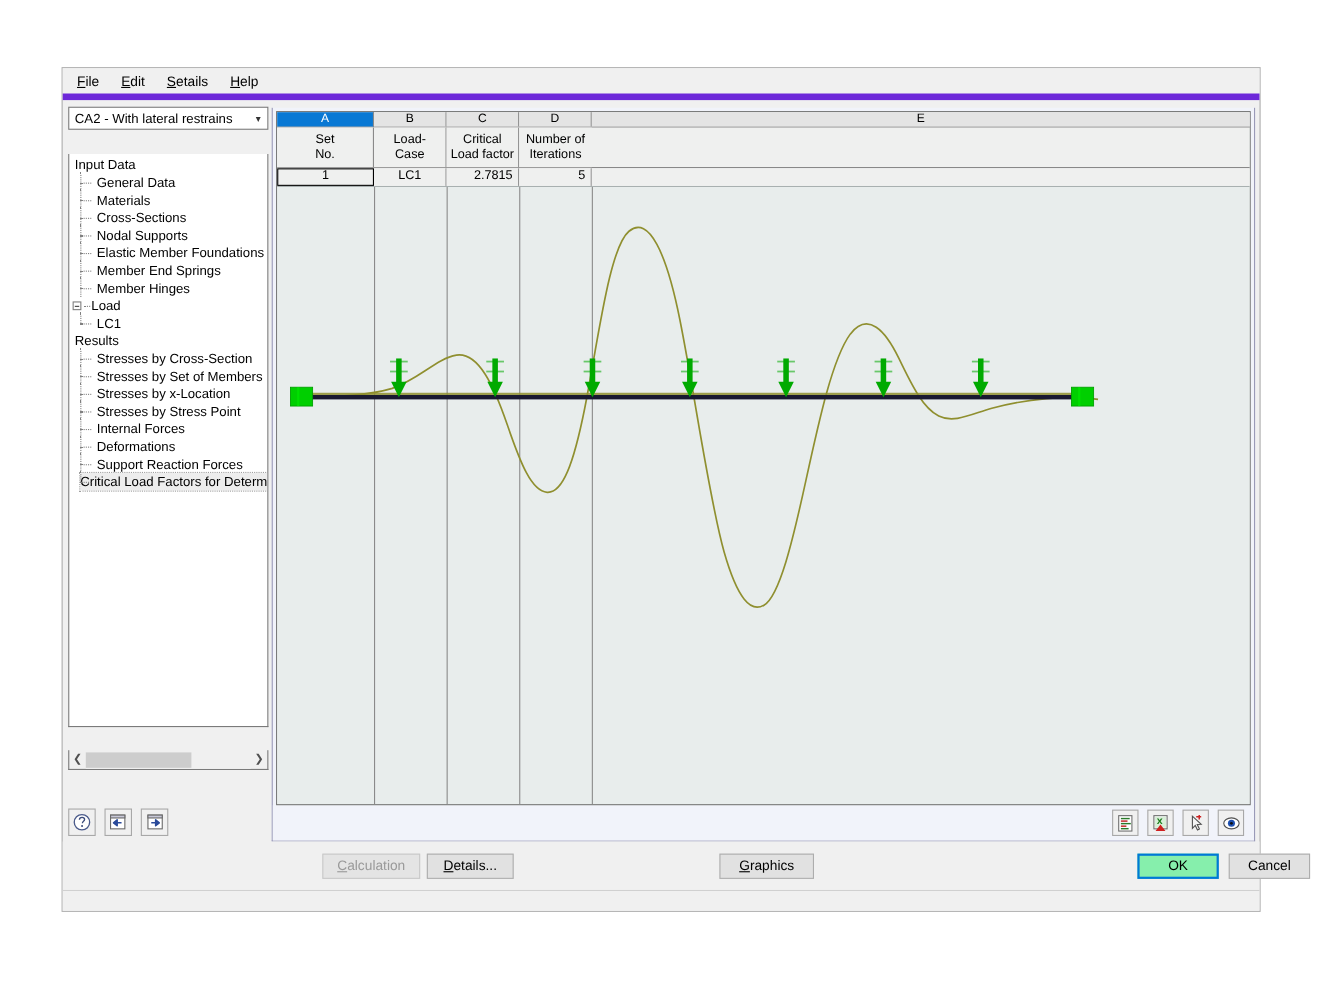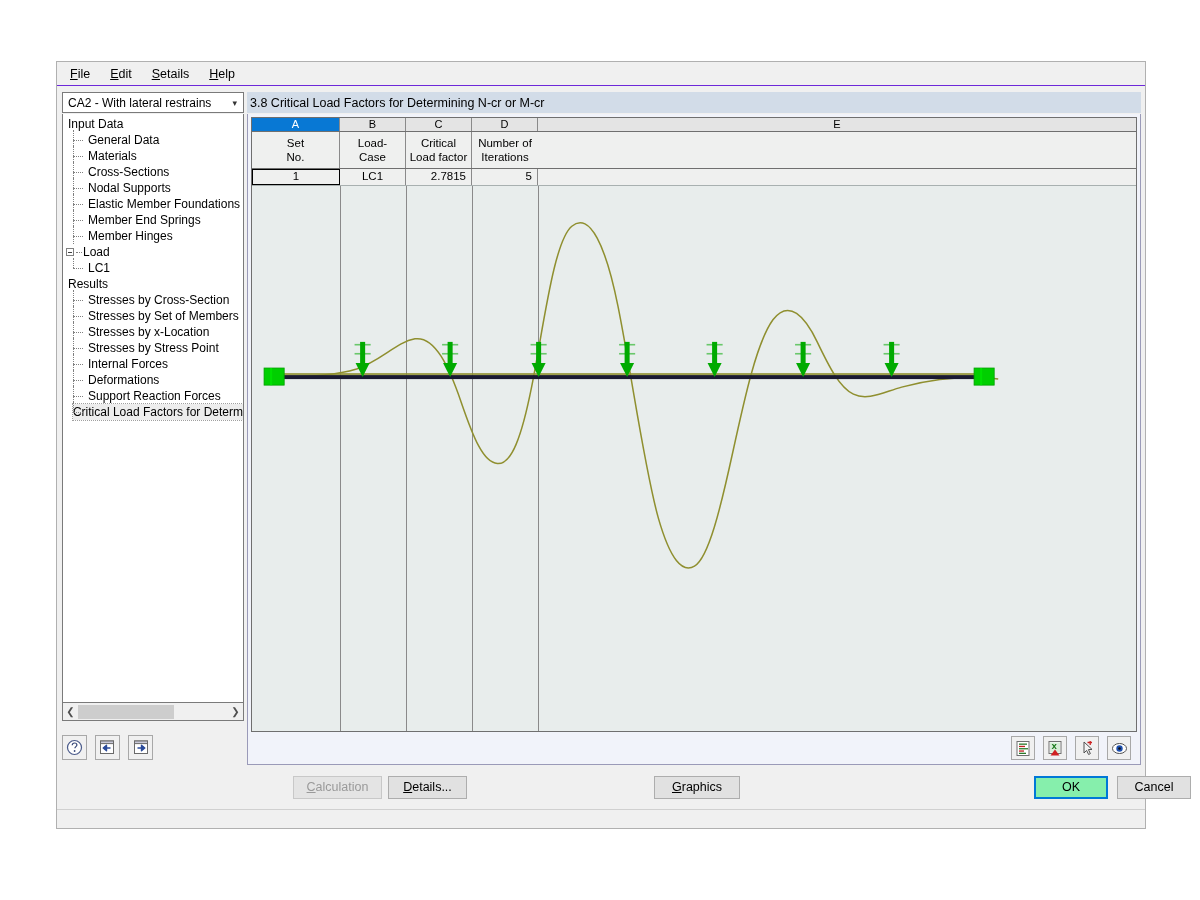--- a/index.html
+++ b/index.html
@@ -54,21 +54,21 @@
   }
 
   
   .menubar {
     height: 23px;
     background: #f0f0f0;
     display: flex;
     align-items: center;
     padding-left: 13px;
     flex: none;
-    border-bottom: 1px solid #6d28d9;
+    border-bottom: 6px solid #6d28d9;
   }
   .menu-item {
     font-size: 12.5px;
     color: #000;
     margin-right: 20px;
     white-space: nowrap;
   }
   .menu-item u { text-decoration: underline; }
 
   
@@ -79,20 +79,21 @@
     min-height: 0;
   }
 
   
   .sidebar {
     width: 182px;
     flex: none;
     display: flex;
     flex-direction: column;
     margin-right: 3px;
+    gap: 21px;
   }
   .combo {
     height: 21px;
     margin-top: 6px;
     background: #ffffff;
     border: 1px solid #7a7a7a;
     display: flex;
     align-items: center;
     box-sizing: border-box;
     position: relative;
@@ -551,21 +552,20 @@
             <svg width="17" height="17" viewBox="0 0 17 17" aria-hidden="true">
               <rect x="2.5" y="2" width="13" height="12.5" fill="#ffffff" stroke="#6a6a6a" stroke-width="1"></rect>
               <rect x="2.5" y="2" width="13" height="2.6" fill="#c8c8d8" stroke="#6a6a6a" stroke-width="1"></rect>
               <path d="M5.5 9 L12 9 M9.5 6.3 L12.8 9 L9.5 11.7 Z" fill="#2a4a9a" stroke="#2a4a9a" stroke-width="1.4" stroke-linejoin="round"></path>
             </svg>
           </div>
         </div>
       </div>
 
       <div class="main">
-        <div class="main-title">3.8 Critical Load Factors for Determining N-cr or M-cr</div>
 
         <div class="content-area">
 
           <div class="table-wrap">
             <div class="tbl">
 
               <div class="colhdr-row" id="colletters">
                   <div class="colhdr sel" style="width: 88px;">A</div>
                   <div class="colhdr" style="width: 66px;">B</div>
                   <div class="colhdr" style="width: 66px;">C</div>

